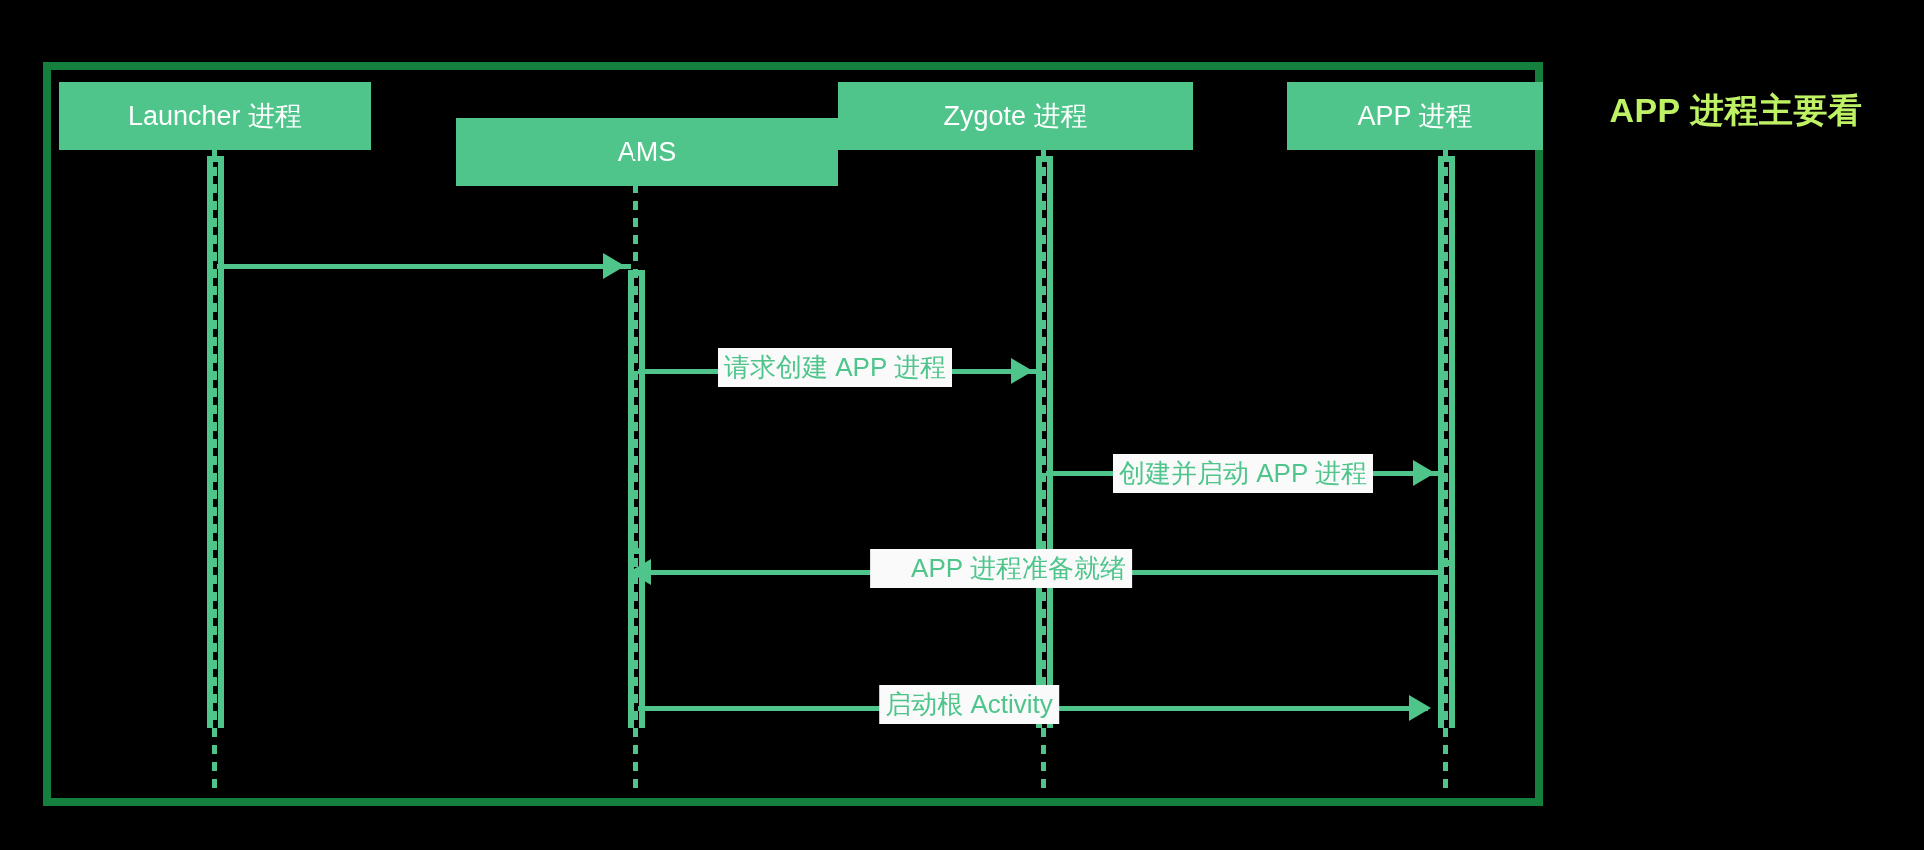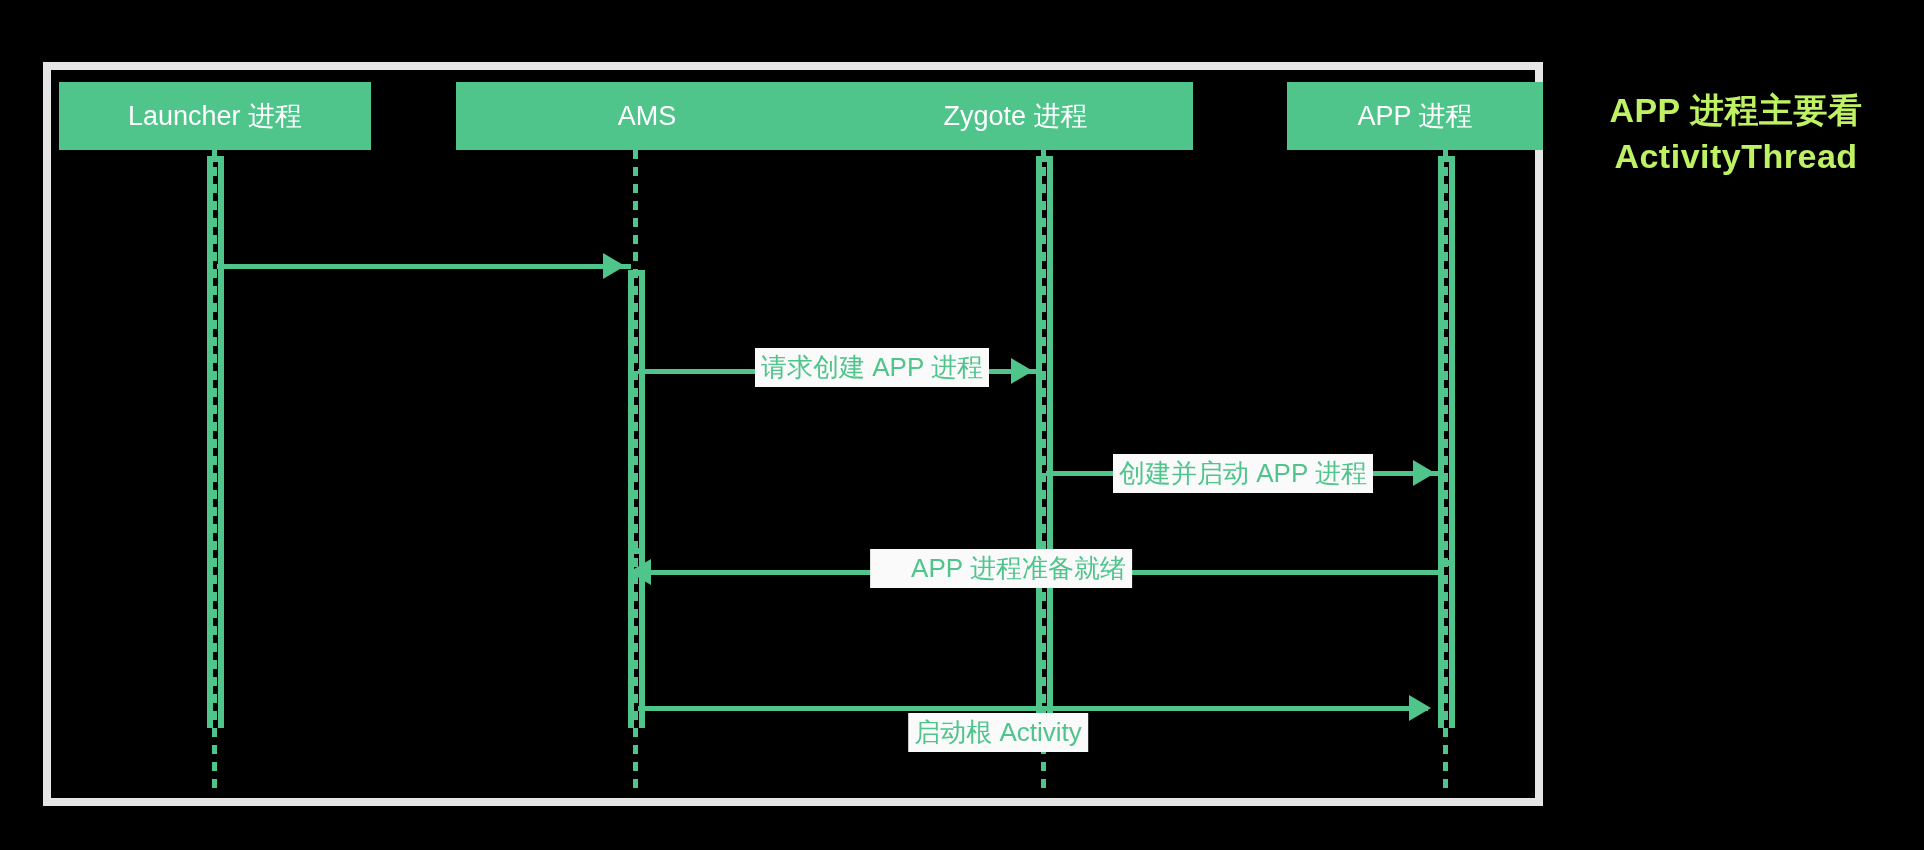--- a/index.html
+++ b/index.html
@@ -15,21 +15,21 @@
     position: relative;
   }
 
   
   #diagram-frame {
     position: absolute;
     left: 43px;
     top: 62px;
     width: 1500px;
     height: 744px;
-    border: 8px solid #e5e5e5;
+    border: 8px solid #15803d;
     box-sizing: border-box;
     background: #000000;
   }
 
   
   .participant-header {
     position: absolute;
     top: 12px;
     height: 68px;
     background: #4fc58c;
@@ -119,21 +119,21 @@
   #side-note .note-line { display: block; white-space: nowrap; }
 </style>
 </head>
 <body>
 
 <div id="diagram-frame">
 
   <div class="participant-header" style="left:8px;  width:312px;">
     <span>Launcher 进程</span>
   </div>
-  <div class="participant-header" style="left:405px; width:382px;">
+  <div class="participant-header" style="left:405px; width:382px;margin-top:36px;">
     <span>AMS</span>
   </div>
   <div class="participant-header" style="left:1236px; width:256px;">
     <span>APP 进程</span>
   </div>
   <div class="participant-header" style="left:787px; width:355px;">
     <span>Zygote 进程</span>
   </div>
 
   <div class="lifeline" style="left:161px;"></div>
@@ -154,32 +154,31 @@
 
   <div class="activation" style="left:1387px; top:86px; height:572px;"></div>
   <div class="activation-top" style="left:1387px; top:86px; width:17px;"></div>
   <div class="activation-top" style="left:1387px; top:490px; width:17px;"></div>
 
   <div class="msg-line" style="left:166px; top:194px; width:414px;"></div>
   <div class="arrowhead right" style="left:552px; top:183px;"></div>
 
   <div class="msg-line" style="left:587px; top:299px; width:400px;"></div>
   <div class="arrowhead right" style="left:960px; top:288px;"></div>
-  <div class="msg-label" style="left:821px; top:278px;">请求创建 APP 进程</div>
+  <div class="msg-label" style="left:784px; top:278px;">请求创建 APP 进程</div>
 
   <div class="msg-line" style="left:995px; top:401px; width:394px;"></div>
   <div class="arrowhead right" style="left:1362px; top:390px;"></div>
   <div class="msg-label" style="left:1192px; top:384px;">创建并启动 APP 进程</div>
 
   <div class="msg-line" style="left:582px; top:500px; width:810px;"></div>
   <div class="arrowhead left" style="left:578px; top:489px;"></div>
   <div class="msg-label" style="left:950px; top:479px;padding-left:41px;">APP 进程准备就绪</div>
 
   <div class="msg-line" style="left:587px; top:636px; width:790px;"></div>
   <div class="arrowhead right" style="left:1358px; top:625px;"></div>
-  <div class="msg-label" style="left:947px; top:615px;margin-top:28px;">启动根 Activity</div>
+  <div class="msg-label" style="left:918px; top:615px;">启动根 Activity</div>
 
 </div>
 
 <div id="side-note">
   <span class="note-line">APP 进程主要看</span>
-  <span class="note-line">ActivityThread</span>
 </div>
 
 </body></html>

